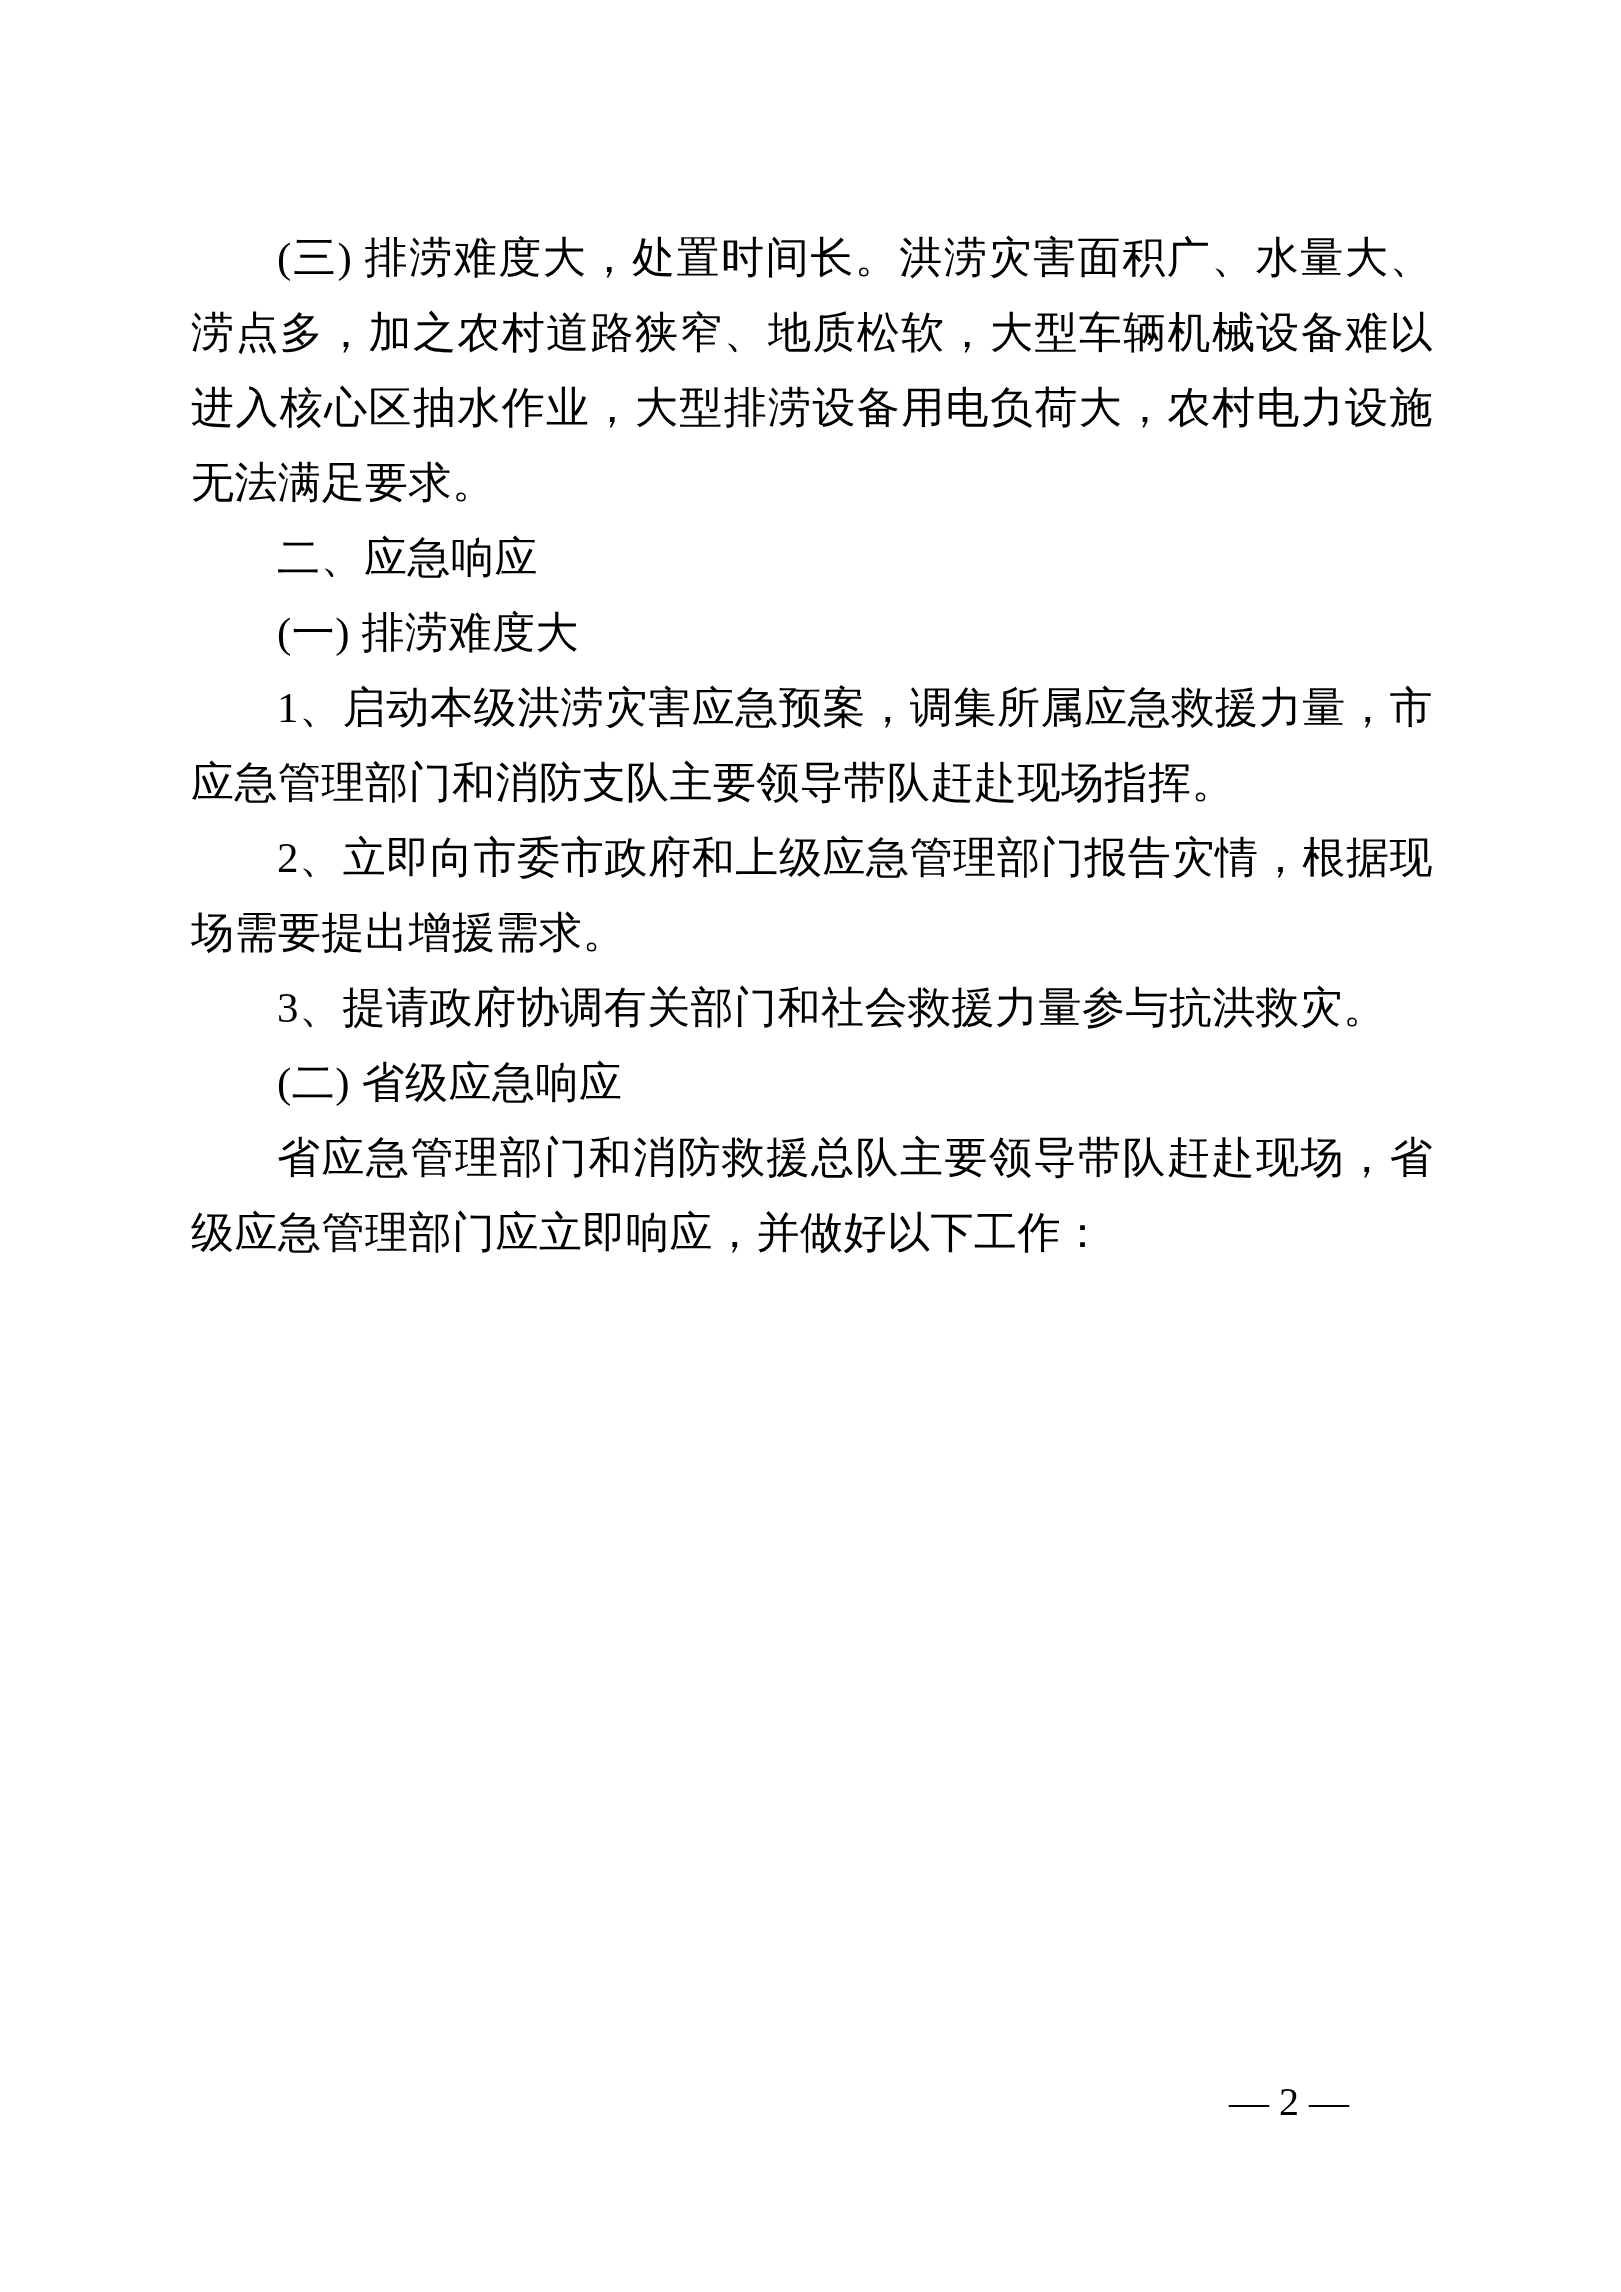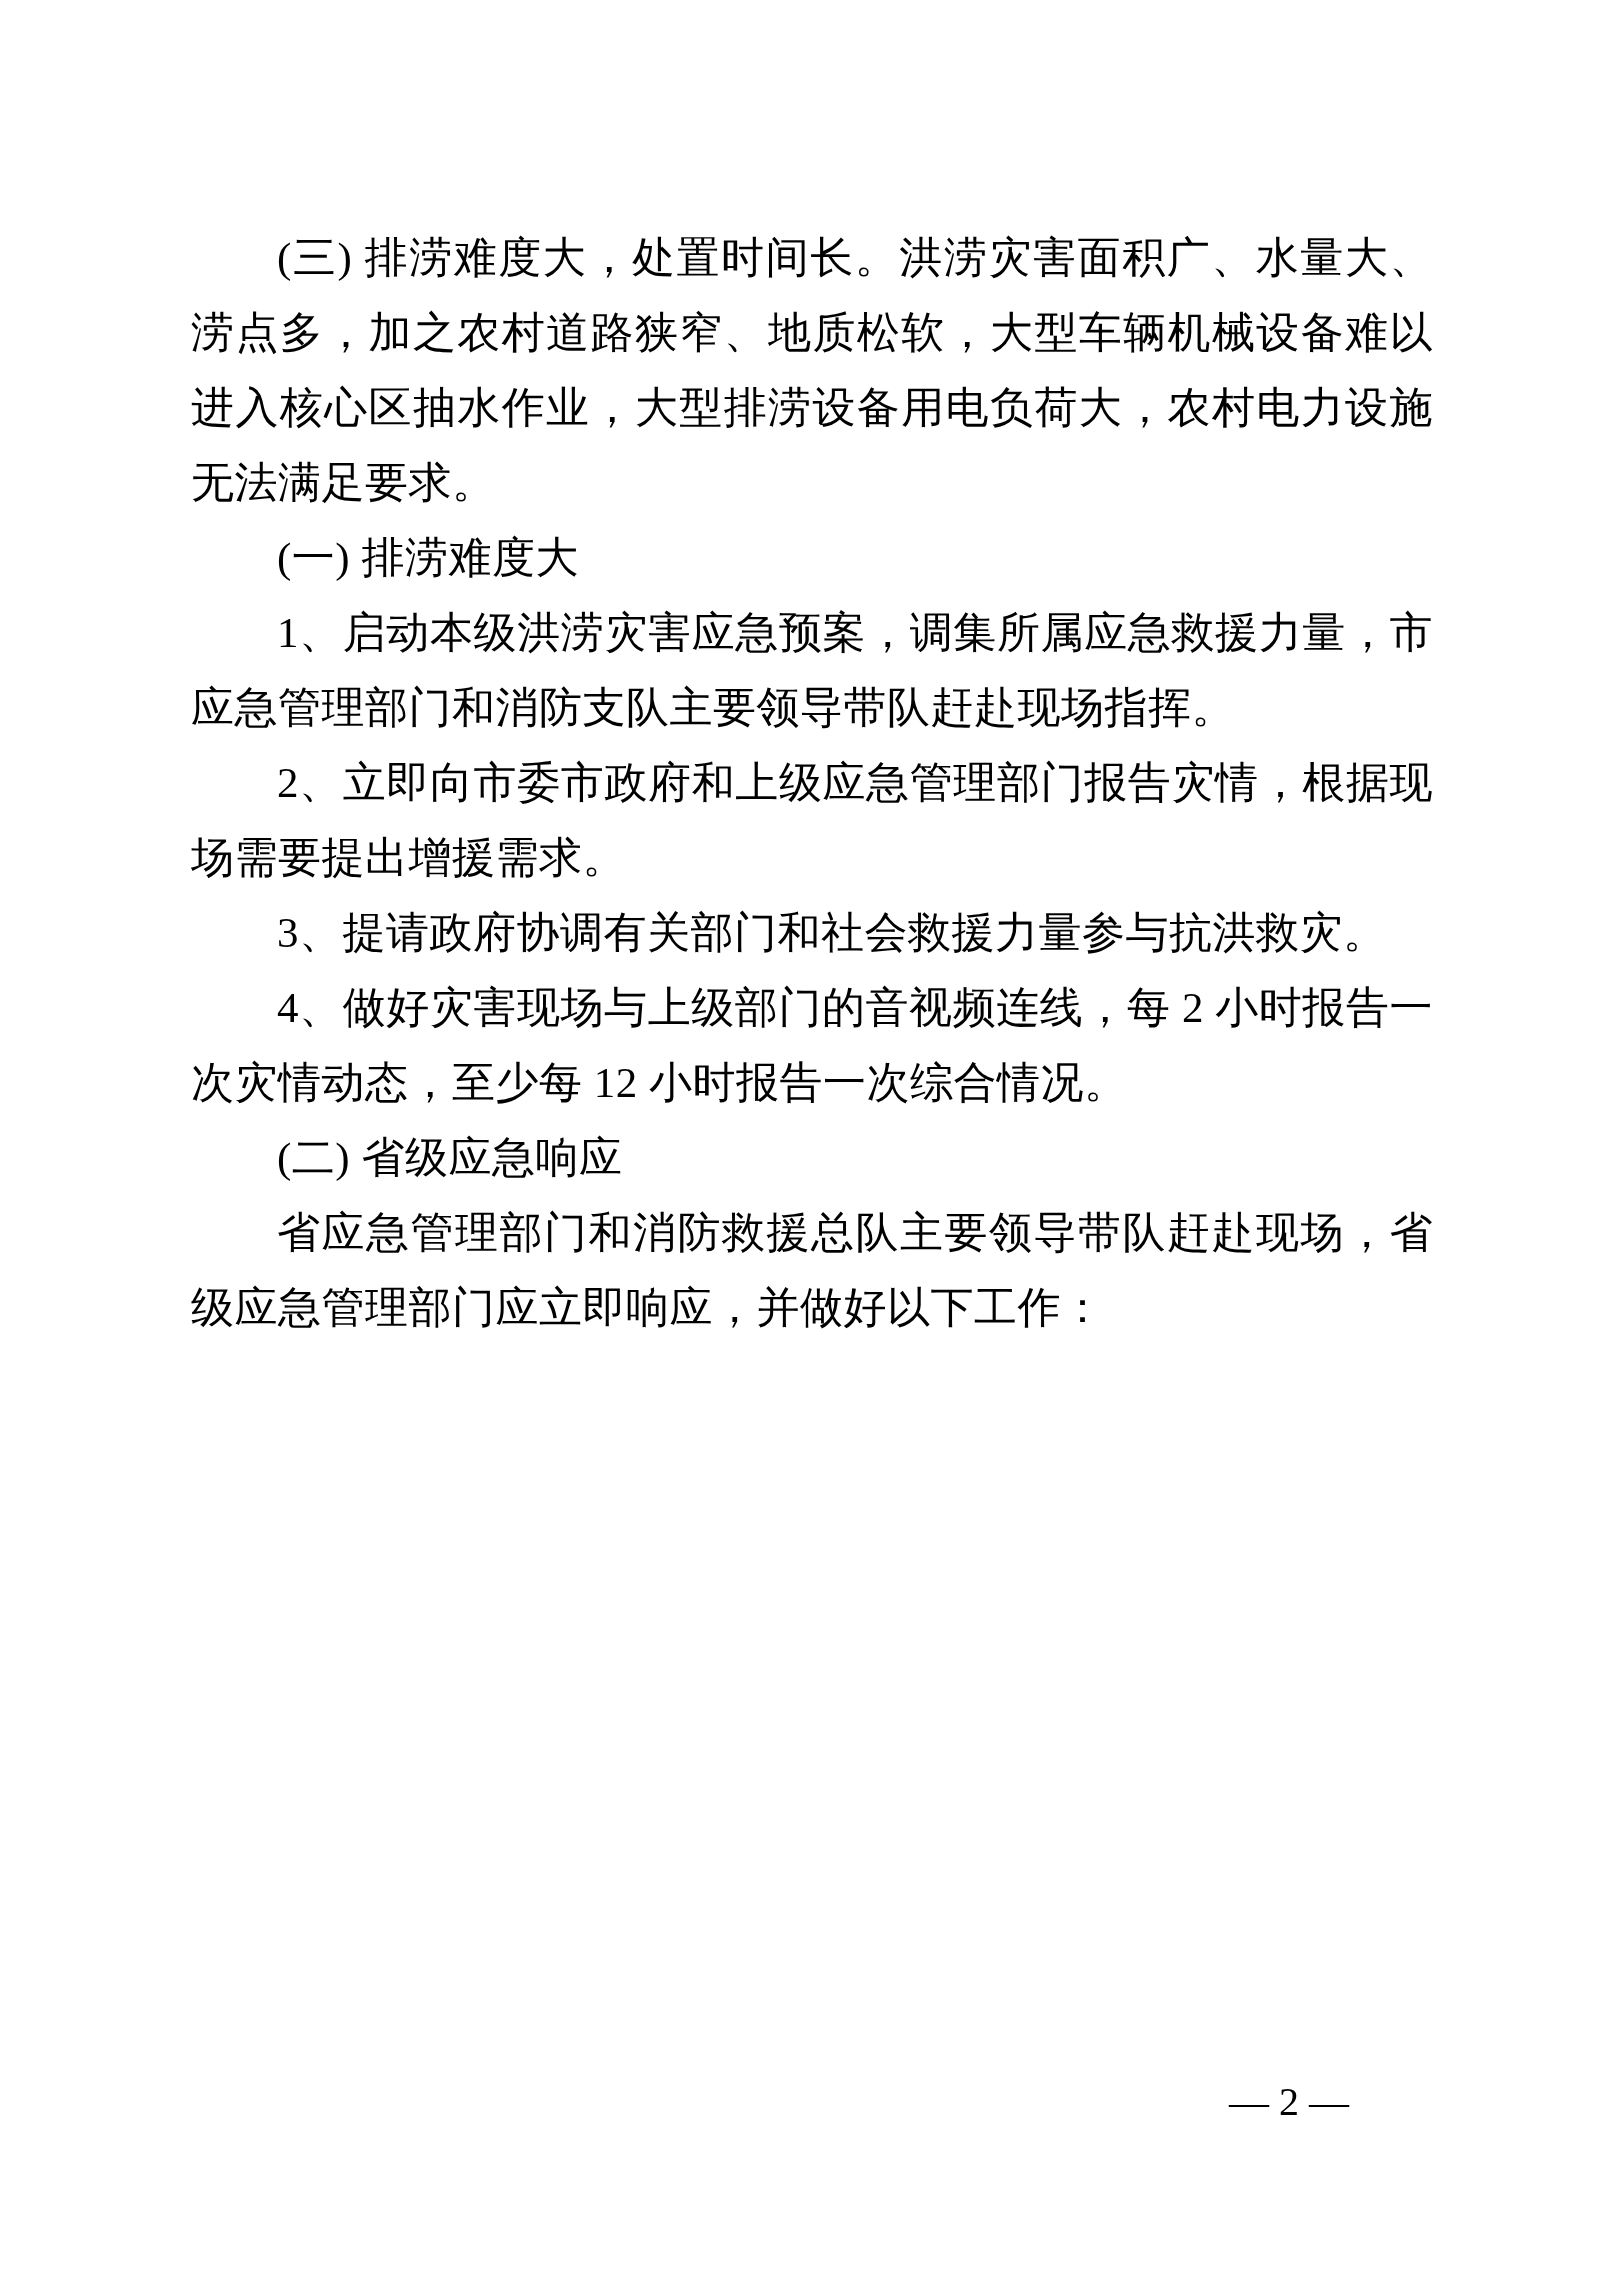--- a/index.html
+++ b/index.html
@@ -45,23 +45,23 @@
     font-family: "Liberation Serif", serif;
     white-space: nowrap;
   }
 </style>
 </head>
 <body>
 
 <div class="page">
   <div class="content">
     <p class="doc-para">(三) 排涝难度大，处置时间长。洪涝灾害面积广、水量大、涝点多，加之农村道路狭窄、地质松软，大型车辆机械设备难以进入核心区抽水作业，大型排涝设备用电负荷大，农村电力设施无法满足要求。</p>
+    <p class="doc-para">二、应急响应</p>
     <p class="doc-para">(一) 排涝难度大</p>
     <p class="doc-para">1、启动本级洪涝灾害应急预案，调集所属应急救援力量，市应急管理部门和消防支队主要领导带队赶赴现场指挥。</p>
     <p class="doc-para">2、立即向市委市政府和上级应急管理部门报告灾情，根据现场需要提出增援需求。</p>
     <p class="doc-para">3、提请政府协调有关部门和社会救援力量参与抗洪救灾。</p>
-    <p class="doc-para">4、做好灾害现场与上级部门的音视频连线，每 2 小时报告一次灾情动态，至少每 12 小时报告一次综合情况。</p>
     <p class="doc-para">(二) 省级应急响应</p>
     <p class="doc-para">省应急管理部门和消防救援总队主要领导带队赶赴现场，省级应急管理部门应立即响应，并做好以下工作：</p>
   </div>
   <div class="page-number">— 2 —</div>
 </div>
 
 
 </body></html>

